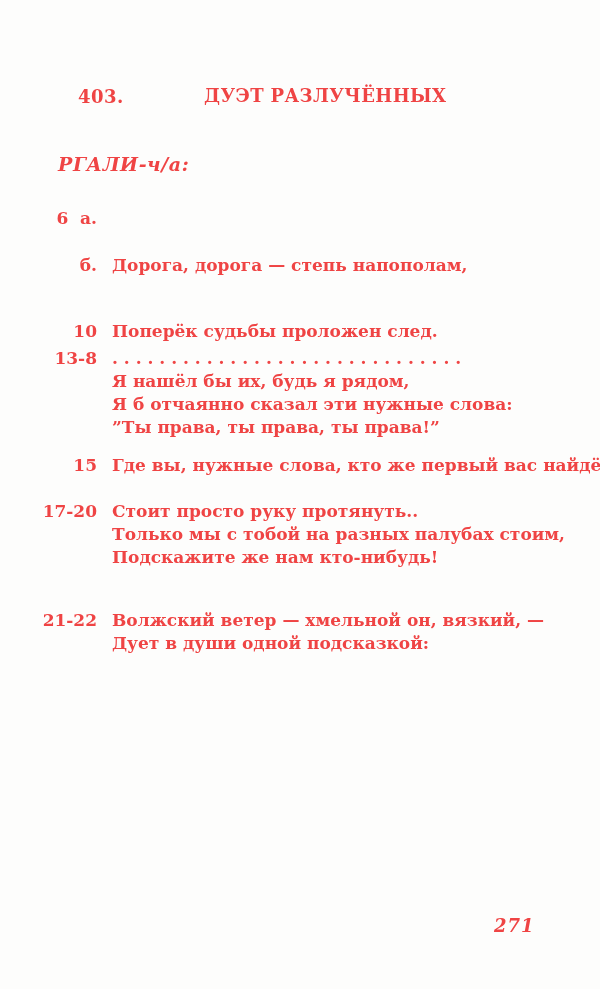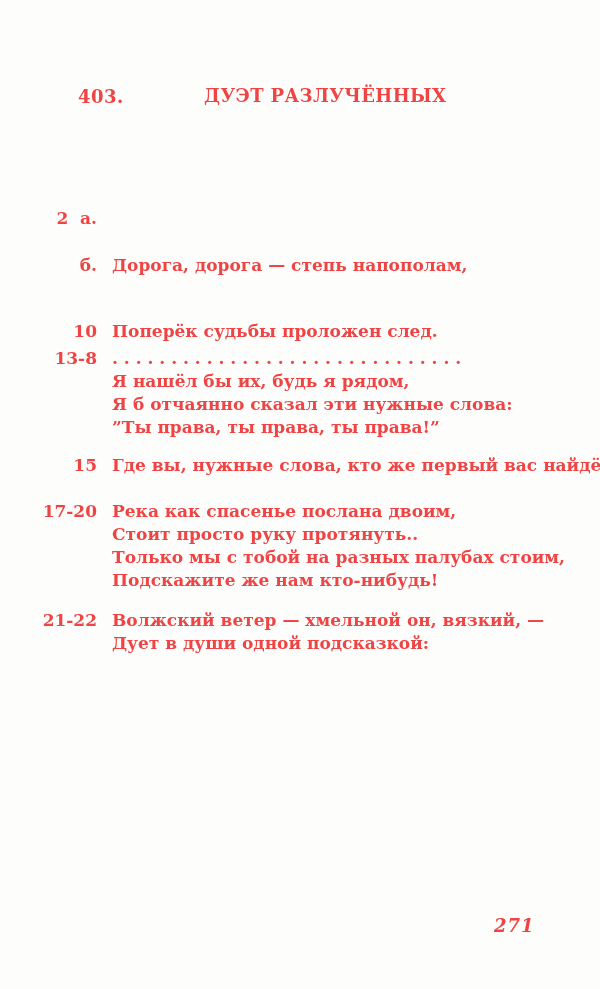--- a/index.html
+++ b/index.html
@@ -81,24 +81,25 @@
 </style>
 </head>
 <body>
 
 <div class="page">
 
   <span class="item-number">403.</span>
 
   <span class="song-title">ДУЭТ РАЗЛУЧЁННЫХ</span>
 
+  <div class="source-label">РГАЛИ-ч/а:</div>
 
   <div class="entries">
   <div class="entry" style="top: 207px;">
-    <span class="nums">2  а.</span>
+    <span class="nums">6  а.</span>
   </div>
 
   <div class="entry" style="top: 254px;">
     <span class="nums">б.</span>
     <div class="lines">
           <div class="vline">Дорога, дорога — степь напополам,</div>
         </div>
   </div>
 
   <div class="entry" style="top: 300px; margin-top: 20px;">
@@ -121,21 +122,20 @@
   <div class="entry" style="top: 454px;">
     <span class="nums">15</span>
     <div class="lines">
           <div class="vline">Где вы, нужные слова, кто же первый вас найдёт?</div>
         </div>
   </div>
 
   <div class="entry" style="top: 500px;">
     <span class="nums">17-20</span>
     <div class="lines">
-          <div class="vline">Река как спасенье послана двоим,</div>
           <div class="vline">Стоит просто руку протянуть..</div>
           <div class="vline">Только мы с тобой на разных палубах стоим,</div>
           <div class="vline">Подскажите же нам кто-нибудь!</div>
         </div>
   </div>
 
   <div class="entry" style="top: 609px;">
     <span class="nums">21-22</span>
     <div class="lines">
           <div class="vline">Волжский ветер — хмельной он, вязкий, —</div>

